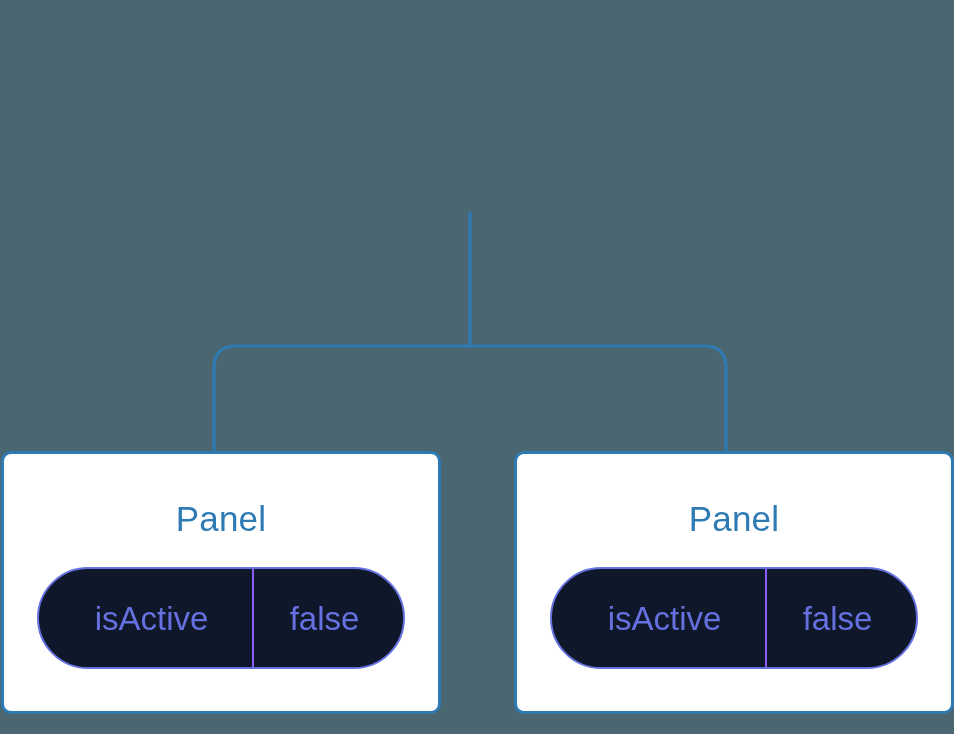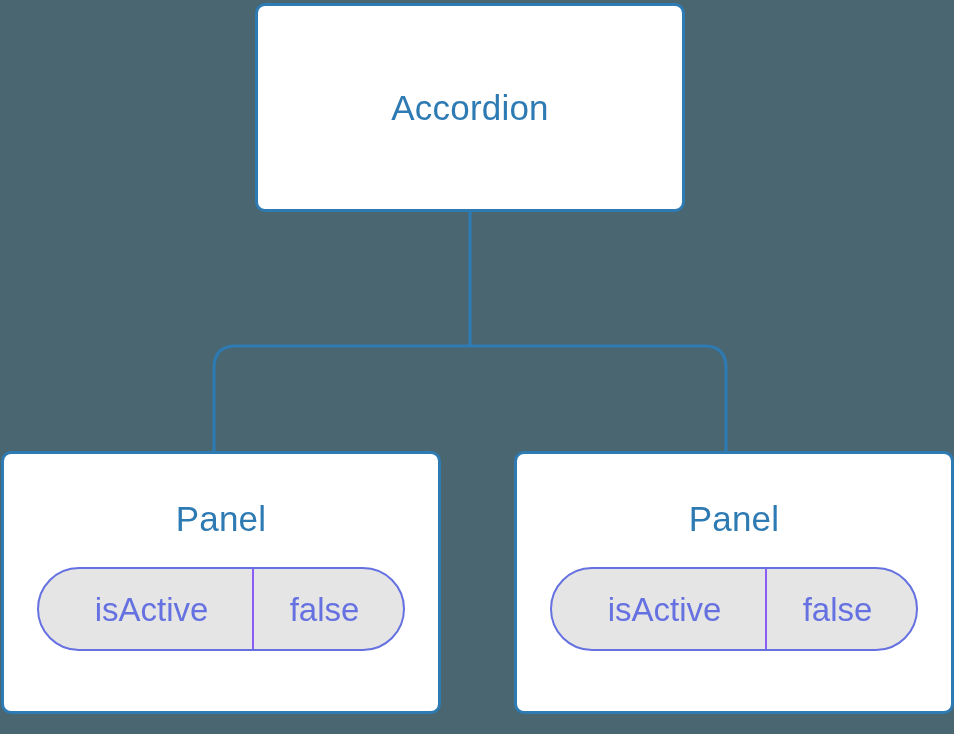--- a/index.html
+++ b/index.html
@@ -71,24 +71,24 @@
 
   .node-leaf-left  { left: 1px;   width: 440px; }
   .node-leaf-right { left: 514px; width: 440px; }
 
   
   .state-pill {
     margin-top: 31px;
     display: flex;
     align-items: stretch;
     box-sizing: border-box;
-    height: 84px;
+    height: 102px;
     border: 2px solid #6571e0;
     border-radius: 51px;
-    background: #e5e5e5;
+    background: #0f172a;
     overflow: hidden;
   }
 
   .pill-cell {
     display: flex;
     align-items: center;
     justify-content: center;
     color: #6571e0;
     font-size: 33px;
     font-weight: 400;
@@ -115,23 +115,20 @@
 
   <svg id="connectors" viewBox="0 0 954 734" width="954" height="734" xmlns="http://www.w3.org/2000/svg">
 
     <path d="M 470 212 L 470 346" fill="none" stroke="#2e7ab3" stroke-width="3.2" stroke-linecap="butt"></path>
 
     <path d="M 470 346 L 236 346 Q 214 346 214 368 L 214 474" fill="none" stroke="#2e7ab3" stroke-width="3.2" stroke-linecap="butt"></path>
 
     <path d="M 470 346 L 704 346 Q 726 346 726 368 L 726 474" fill="none" stroke="#2e7ab3" stroke-width="3.2" stroke-linecap="butt"></path>
   </svg>
 
-  <div class="node node-root">
-    <div class="node-title">Accordion</div>
-  </div>
 
   <div class="node node-leaf node-leaf-left">
     <div class="node-title">Panel</div>
     <div class="state-pill">
       <div class="pill-cell pill-key">isActive</div>
       <div class="pill-cell pill-value">false</div>
     </div>
   </div>
 
   <div class="node node-leaf node-leaf-right">

